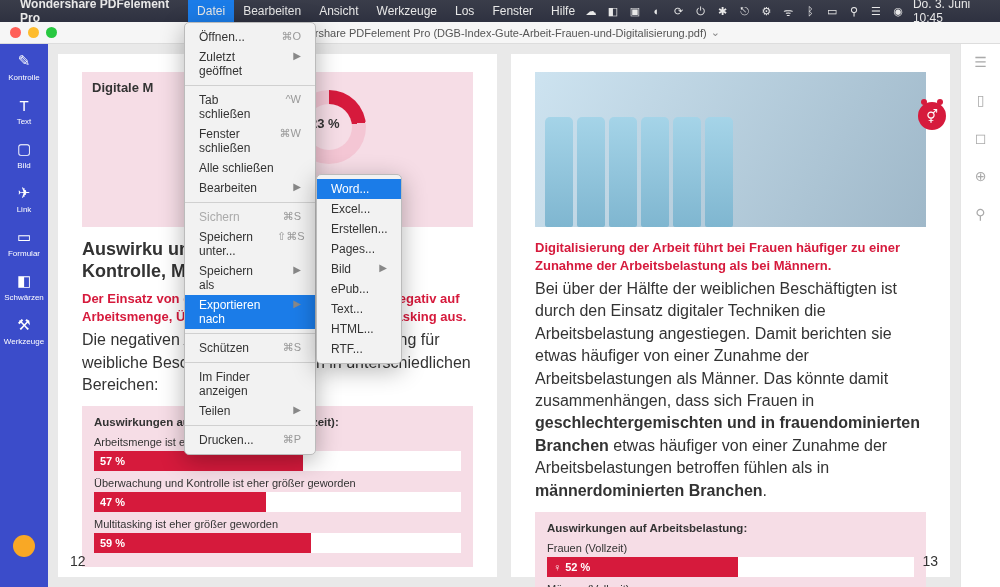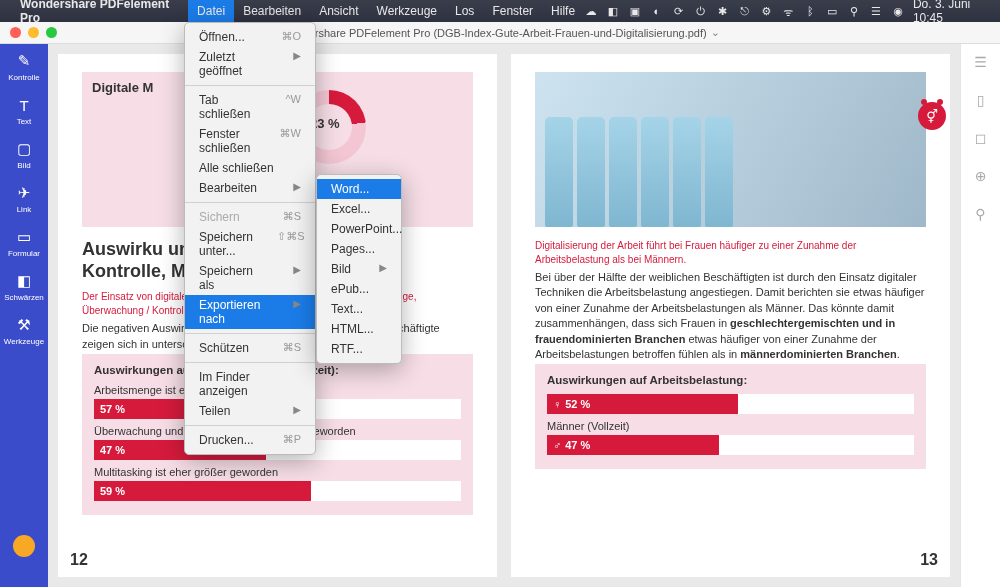--- a/index.html
+++ b/index.html
@@ -14,34 +14,34 @@
 .titlebar{height:22px;background:#f6f6f6;display:flex;align-items:center;justify-content:center;font-size:11px;color:#555;position:relative;border-bottom:1px solid #ddd}
 .traffic{position:absolute;left:10px;display:flex;gap:7px}
 .tl{width:11px;height:11px;border-radius:50%}
 .sidebar{position:absolute;left:0;top:44px;bottom:0;width:48px;background:#3b4cca;display:flex;flex-direction:column;align-items:center;padding-top:8px;color:#fff;font-size:8px}
 .sb-item{display:flex;flex-direction:column;align-items:center;margin-bottom:14px;gap:3px}
 .sb-ic{width:18px;height:18px;display:flex;align-items:center;justify-content:center;font-size:15px}
 .sb-av{margin-top:auto;margin-bottom:30px;width:22px;height:22px;border-radius:50%;background:#f9a825}
 .rightbar{position:absolute;right:0;top:44px;bottom:0;width:40px;background:#fff;border-left:1px solid #e5e5e5;display:flex;flex-direction:column;align-items:center;padding-top:10px;gap:22px;color:#aaa;font-size:14px}
 .content{position:absolute;left:48px;right:40px;top:44px;bottom:0;background:#e9e9e9;overflow:hidden;display:flex;gap:14px;padding:10px}
 .page{background:#fff;flex:1;position:relative;padding:18px 24px;font-size:11px;color:#333}
-.pn{position:absolute;bottom:8px;font-size:16px;font-weight:700}
+.pn{position:absolute;bottom:8px;font-size:14px;font-weight:400}
 .pn.l{left:12px}.pn.r{right:12px}
 
 .pinkbox{background:#f6dde6;padding:8px 10px 10px;margin-bottom:12px;height:155px;position:relative;overflow:hidden}
 .pinkbox h3{font-size:13px;font-weight:700}
 .donut{position:absolute;left:210px;top:18px;width:74px;height:74px;border-radius:50%;background:conic-gradient(#d61a3c 0 23%,#f4c6d4 23% 100%)}
 .donut::after{content:"";position:absolute;inset:14px;background:#f6dde6;border-radius:50%}
 .donut-lbl{position:absolute;left:228px;top:44px;font-size:13px;font-weight:700}
 .comp{position:absolute;left:195px;bottom:6px;font-size:10px;font-weight:700}
 .imgph{background:linear-gradient(120deg,#cde3f0,#9fb8c9);height:155px;margin-bottom:12px;position:relative;overflow:hidden}
 .bottle{position:absolute;bottom:0;width:28px;background:linear-gradient(#a5d4e8,#7fb6d0);border-radius:5px 5px 2px 2px}
 h2{font-size:18px;font-weight:700;margin-bottom:8px;line-height:1.2}
-.lead{color:#d61a3c;font-weight:400;font-size:10px;line-height:1.35;margin-bottom:4px}
-.body{font-size:11px;line-height:1.4;margin-bottom:2px}
+.lead{color:#d61a3c;font-weight:700;font-size:13px;line-height:1.35;margin-bottom:4px}
+.body{font-size:16px;line-height:1.4;margin-bottom:10px}
 .body b{font-weight:700}
 .tbl{background:#f6dde6;padding:10px 12px}
 .tbl-h{font-weight:700;font-size:11.5px;margin-bottom:8px}
 .row-lbl{font-size:11px;margin:6px 0 3px}
 .bar{height:20px;background:#fff;position:relative;margin-bottom:4px}
 .bar-fill{height:100%;background:#d61a3c;display:flex;align-items:center;color:#fff;font-weight:700;font-size:11px;padding-left:6px;gap:4px}
 
 .dd{position:absolute;background:#f2f2f2;border:1px solid #bbb;border-radius:5px;box-shadow:0 6px 24px rgba(0,0,0,.3);font-size:12px;padding:4px 0;z-index:50}
 .dd-item{padding:3px 14px;display:flex;justify-content:space-between;gap:24px;color:#333}
 .dd-item.dis{color:#aaa}
@@ -182,20 +182,21 @@
         <div class="bottle" style="left:74px;height:110px"></div>
         <div class="bottle" style="left:106px;height:110px"></div>
         <div class="bottle" style="left:138px;height:110px"></div>
         <div class="bottle" style="left:170px;height:110px"></div>
     </div>
     <div class="gender-badge">⚥</div>
     <p class="lead">Digitalisierung der Arbeit führt bei Frauen häufiger zu einer Zunahme der Arbeitsbelastung als bei Männern.</p>
     <p class="body"><span>Bei über der Hälfte der weiblichen Beschäftigten ist durch den Einsatz digitaler Techniken die Arbeitsbelastung angestiegen. Damit berichten sie etwas häufiger von einer Zunahme der Arbeitsbelastungen als Männer. Das könnte damit zusammenhängen, dass sich Frauen in </span><b>geschlechtergemischten und in frauendominierten Branchen</b><span> etwas häufiger von einer Zunahme der Arbeitsbelastungen betroffen fühlen als in </span><b>männerdominierten Branchen</b><span>.</span></p>
     <div class="tbl">
       <div class="tbl-h">Auswirkungen auf Arbeitsbelastung:</div>
+      <div class="row-lbl">Frauen (Vollzeit)</div>
       <div class="bar">
           <div class="bar-fill" style="width:52%">
             <span>♀</span> 
             <span>52 %</span>
           </div>
         </div>
       <div class="row-lbl">Männer (Vollzeit)</div>
       <div class="bar">
           <div class="bar-fill" style="width:47%">
             <span>♂</span> 
@@ -270,21 +271,21 @@
   </div>
 
 <div class="dd dd2" id="dd2">
     <div class="dd-item hl">
       <span>Word...</span>
     </div>
     <div class="dd-item">
       <span>Excel...</span>
     </div>
     <div class="dd-item">
-      <span>PowerPoint...</span>
+      <span>Erstellen...</span>
     </div>
     <div class="dd-item">
       <span>Pages...</span>
     </div>
     <div class="dd-item">
       <span>Bild</span>
       <span class="arr">▶</span>
     </div>
     <div class="dd-item">
       <span>ePub...</span>

